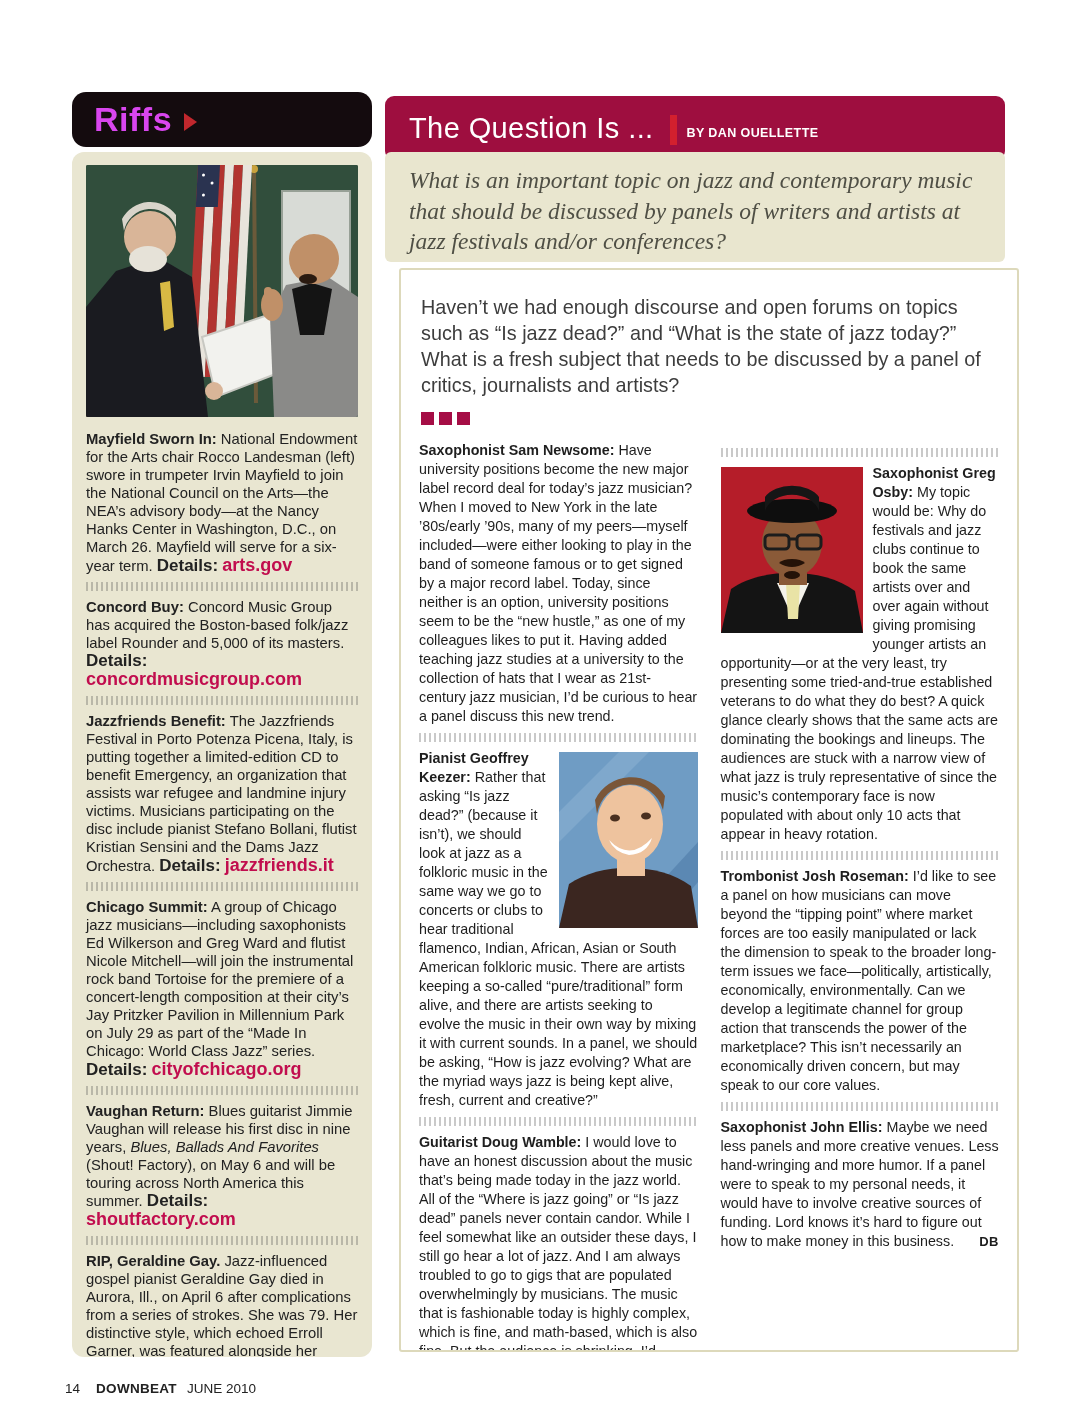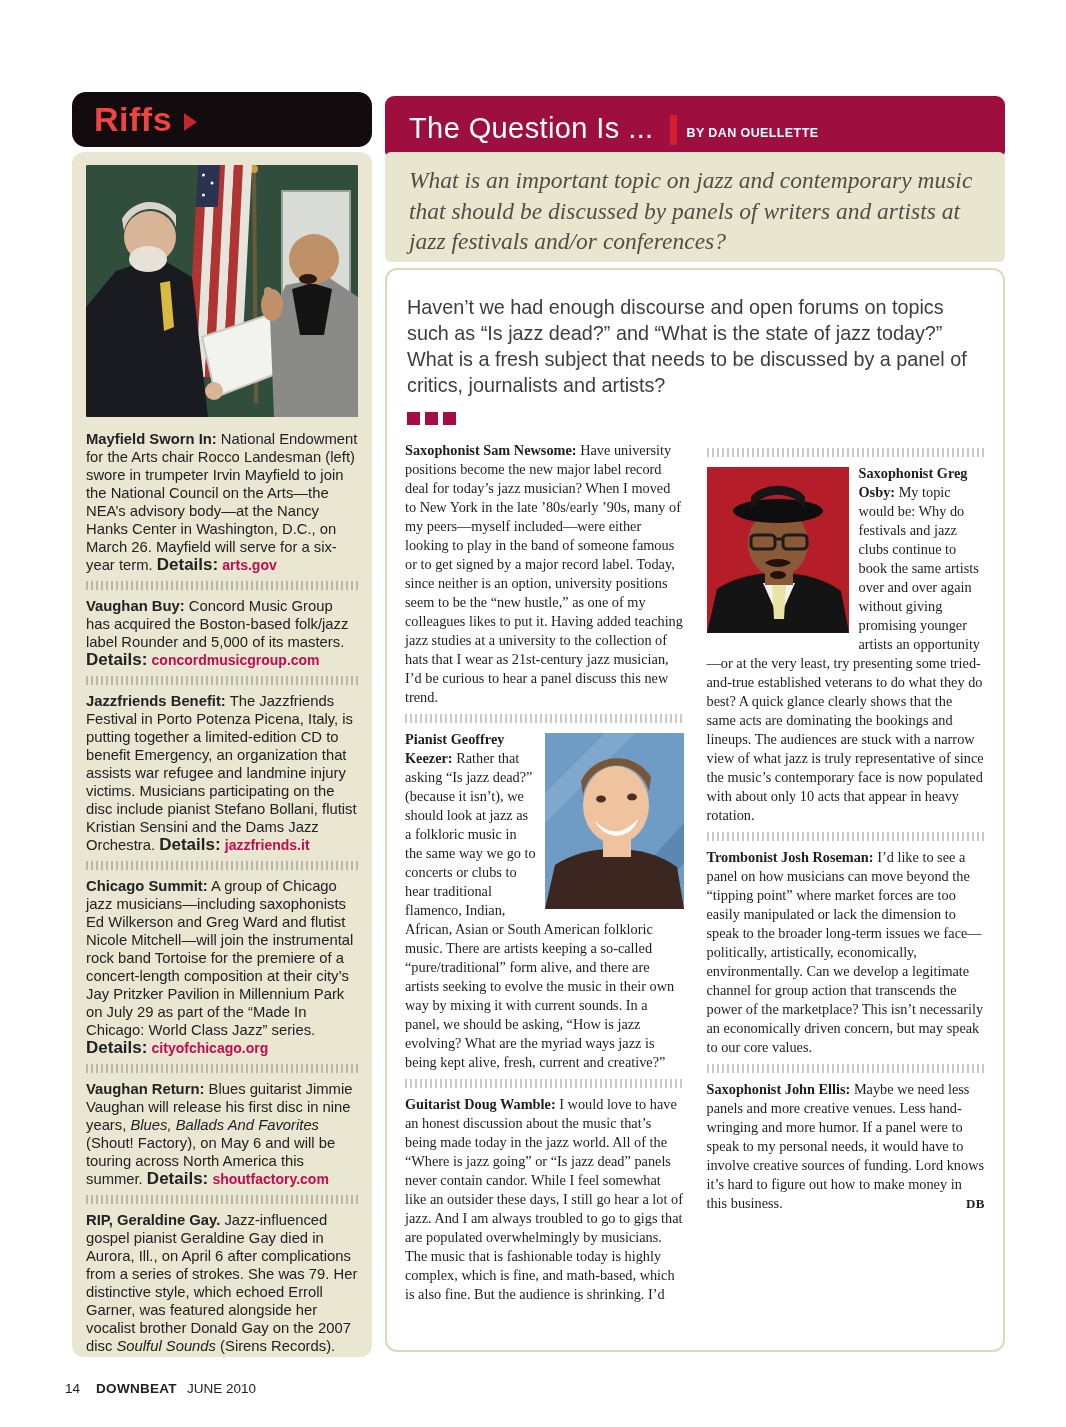--- a/index.html
+++ b/index.html
@@ -8,21 +8,21 @@
     position:relative; width:1066px; height:1427px; background:#ffffff;
     font-family:"Liberation Sans", sans-serif; overflow:hidden;
   }
 
   
   .riffs-header {
     position:absolute; left:72px; top:92px; width:300px; height:55px;
     background:#140b0e; border-radius:14px;
     display:flex; align-items:center; padding-left:22px;
   }
-  .riffs-title { color:#ef4444; font-size:34px; font-weight:bold; letter-spacing:.5px; }
+  .riffs-title { color:#d946ef; font-size:34px; font-weight:bold; letter-spacing:.5px; }
   .riffs-arrow {
     width:0; height:0; margin-left:12px; margin-top:5px;
     border-left:13px solid #c1272d; border-top:9px solid transparent; border-bottom:9px solid transparent;
   }
   .q-header {
     position:absolute; left:385px; top:96px; width:620px; height:64px;
     background:#9e0e3f; border-radius:9px;
     display:flex; align-items:center; padding-left:24px;
   }
   .q-title { color:#ffffff; font-size:29px; font-weight:500; letter-spacing:.4px; white-space:pre; }
@@ -41,38 +41,38 @@
 
   
   .riffs-box {
     position:absolute; left:72px; top:152px; width:300px; height:1205px;
     background:#e9e6d1; border-radius:12px; padding:13px 14px; overflow:hidden;
   }
   .riffs-photo { width:272px; height:252px; margin-bottom:13px; background:#35523f; border-radius:2px; overflow:hidden; }
   .riff-item p { margin:0; font-size:14.8px; line-height:18px; color:#222222; }
   .riff-lead { font-weight:bold; }
   .riff-details-label { font-weight:bold; font-size:17px; }
-  .riff-link { font-weight:bold; font-size:14px; color:#c10d4e; text-decoration:none; }
+  .riff-link { font-weight:bold; font-size:18px; color:#c10d4e; text-decoration:none; }
   .divider {
     height:9px; margin:7px 0; clear:both;
     background:repeating-linear-gradient(90deg,#b9b7a8 0 2px, rgba(0,0,0,0) 2px 5px);
   }
 
   
   .q-box {
-    position:absolute; left:385px; top:268px; width:620px; height:1084px;
-    background:#ffffff; border:2px solid #ddd9bb; border-radius:12px;
+    position:absolute; left:399px; top:268px; width:620px; height:1084px;
+    background:#ffffff; border:2px solid #ddd9bb; border-radius:3px;
     padding:24px 16px 0; overflow:hidden;
   }
   .q-box .divider { background:repeating-linear-gradient(90deg,#c9c9c9 0 2px, rgba(0,0,0,0) 2px 5px); }
   .q-intro { margin:0 4px 14px; font-size:19.8px; line-height:26px; color:#3d3d3d; }
   .squares { display:flex; gap:5px; margin:0 4px 16px; }
   .squares span { width:13px; height:13px; background:#a50d45; }
   .q-cols { display:flex; gap:23px; padding:0 2px; }
-  .q-col { width:279px;font-family:Liberation Serif, serif; }
+  .q-col { width:279px; }
   .resp p { margin:0; font-size:14.3px; line-height:19px; color:#1e1e1e; }
   .resp-lead { font-weight:bold; }
   .photo-right { float:right; width:139px; height:176px; margin:3px 0 5px 8px; background:#6f9cc4; }
   .photo-left  { float:left; width:142px; height:166px; margin:3px 10px 5px 0; background:#c2202c; }
   .db-tag { float:right; font-weight:bold; font-size:13px; letter-spacing:.5px; }
 
   
   .page-footer { position:absolute; left:65px; top:1381px; font-size:13.5px; color:#222222; }
   .page-footer .num { margin-right:16px; }
   .page-footer .mag { font-weight:bold; margin-right:10px; letter-spacing:.3px; }
@@ -134,21 +134,21 @@
         <rect x="178" y="122" width="8" height="16" rx="4" fill="#c09068"></rect>
       </svg>
     </div>
 
     <div class="riff-item">
       <p><span class="riff-lead">Mayfield Sworn In:</span> <span>National Endowment for the Arts chair Rocco Landesman (left) swore in trumpeter Irvin Mayfield to join the National Council on the Arts—the NEA’s advisory body—at the Nancy Hanks Center in Washington, D.C., on March 26. Mayfield will serve for a six-year term.</span> <span class="riff-details-label">Details:</span> <a class="riff-link" href="#">arts.gov</a></p>
     </div>
     <div class="divider"></div>
 
     <div class="riff-item">
-      <p><span class="riff-lead">Vaughan Buy:</span> <span>Concord Music Group has acquired the Boston-based folk/jazz label Rounder and 5,000 of its masters.</span> <span class="riff-details-label">Details:</span> <a class="riff-link" href="#">concordmusicgroup.com</a></p>
+      <p><span class="riff-lead">Concord Buy:</span> <span>Concord Music Group has acquired the Boston-based folk/jazz label Rounder and 5,000 of its masters.</span> <span class="riff-details-label">Details:</span> <a class="riff-link" href="#">concordmusicgroup.com</a></p>
     </div>
     <div class="divider"></div>
 
     <div class="riff-item">
       <p><span class="riff-lead">Jazzfriends Benefit:</span> <span>The Jazzfriends Festival in Porto Potenza Picena, Italy, is putting together a limited-edition CD to benefit Emergency, an organization that assists war refugee and landmine injury victims. Musicians participating on the disc include pianist Stefano Bollani, flutist Kristian Sensini and the Dams Jazz Orchestra.</span> <span class="riff-details-label">Details:</span> <a class="riff-link" href="#">jazzfriends.it</a></p>
     </div>
     <div class="divider"></div>
 
     <div class="riff-item">
       <p><span class="riff-lead">Chicago Summit:</span> <span>A group of Chicago jazz musicians—including saxophonists Ed Wilkerson and Greg Ward and flutist Nicole Mitchell—will join the instrumental rock band Tortoise for the premiere of a concert-length composition at their city’s Jay Pritzker Pavilion in Millennium Park on July 29 as part of the “Made In Chicago: World Class Jazz” series.</span> <span class="riff-details-label">Details:</span> <a class="riff-link" href="#">cityofchicago.org</a></p>

